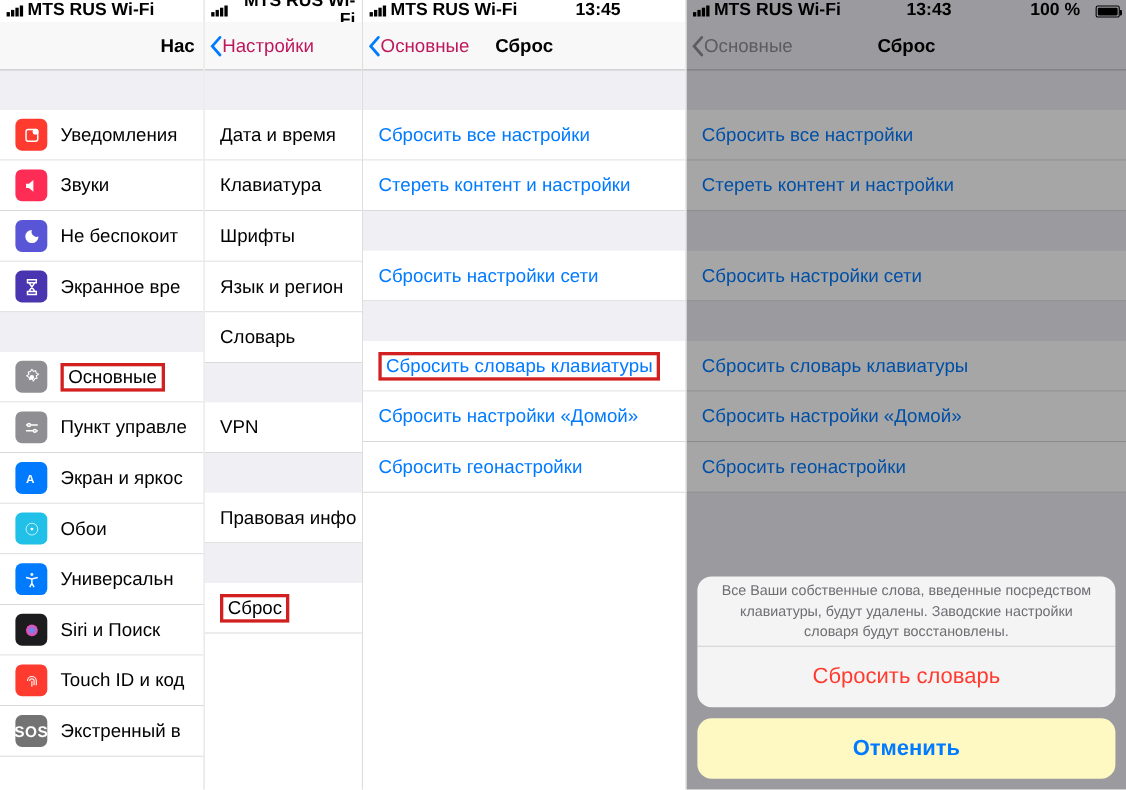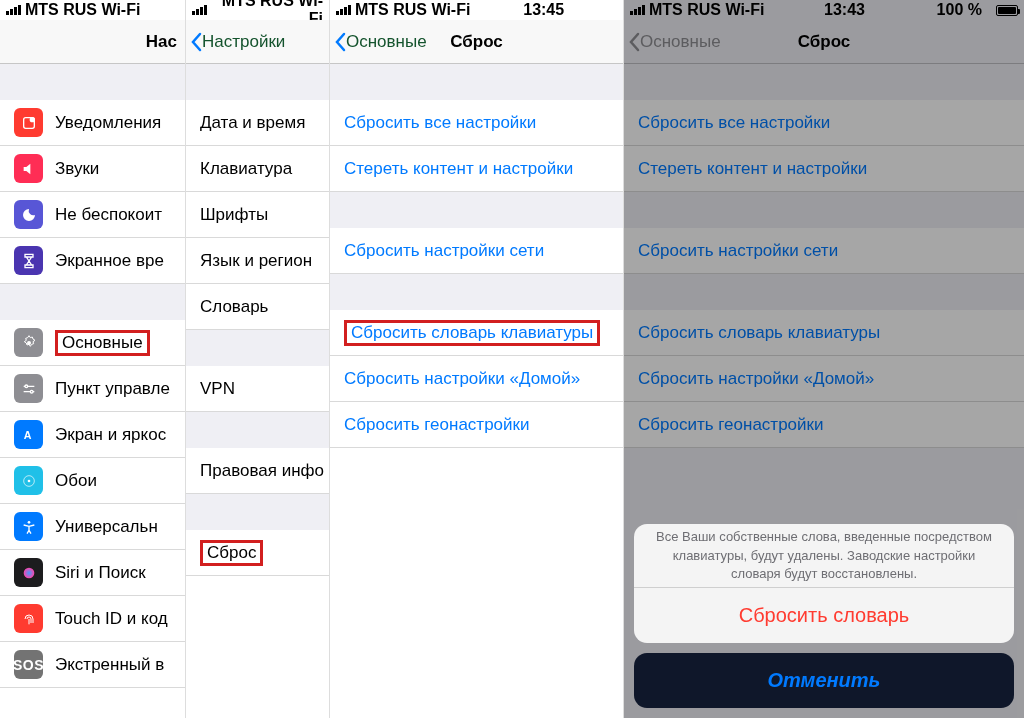--- a/index.html
+++ b/index.html
@@ -46,21 +46,21 @@
   
   .nav {
     height: 44px;
     display: flex;
     align-items: center;
     position: relative;
     border-bottom: 0.5px solid rgba(0,0,0,0.2);
     background:#f8f8f8;
   }
   .nav .back {
-    display:flex; align-items:center; color:#14532d; font-size:17px;
+    display:flex; align-items:center; color:#be185d; font-size:17px;
     position:absolute; left:4px;
   }
   .nav .back-gray { color:#8e8e93; }
   .nav .title {
     font-size:17px; font-weight:600; text-align:center; width:100%;
   }
   .chev { width:12px; height:20px; }
 
   
   .group-gap { height: 36px; background:#efeff4; }
@@ -106,22 +106,22 @@
     background:rgba(248,248,248,0.96); border-radius:13px; overflow:hidden;
   }
   .sheet-msg {
     padding:4px 20px; font-size:13px; color:#6e6e73; text-align:center; line-height:1.4;
     border-bottom:0.5px solid rgba(0,0,0,0.15);
   }
   .sheet-action {
     padding:16px 0; text-align:center; font-size:20px; color:#ff3b30;
   }
   .sheet-cancel {
-    margin-top:10px; background:#0f172a; border-radius:13px; padding:16px 0;
-    text-align:center; font-size:20px; color:#007aff; font-weight:600;font-style:italic;
+    margin-top:10px; background:#fef9c3; border-radius:13px; padding:16px 0;
+    text-align:center; font-size:20px; color:#007aff; font-weight:600;
   }
   .col4 .nav, .col4 .status { background:transparent; }
   .col4-bg { background:#efeff4; }
 
   .col1 .nav .title { text-align:right; padding-right:8px;}
   .col2 .nav { background:#f8f8f8; }
   .col2 .back { font-size:17px;}
 </style>
 </head>
 <body>

